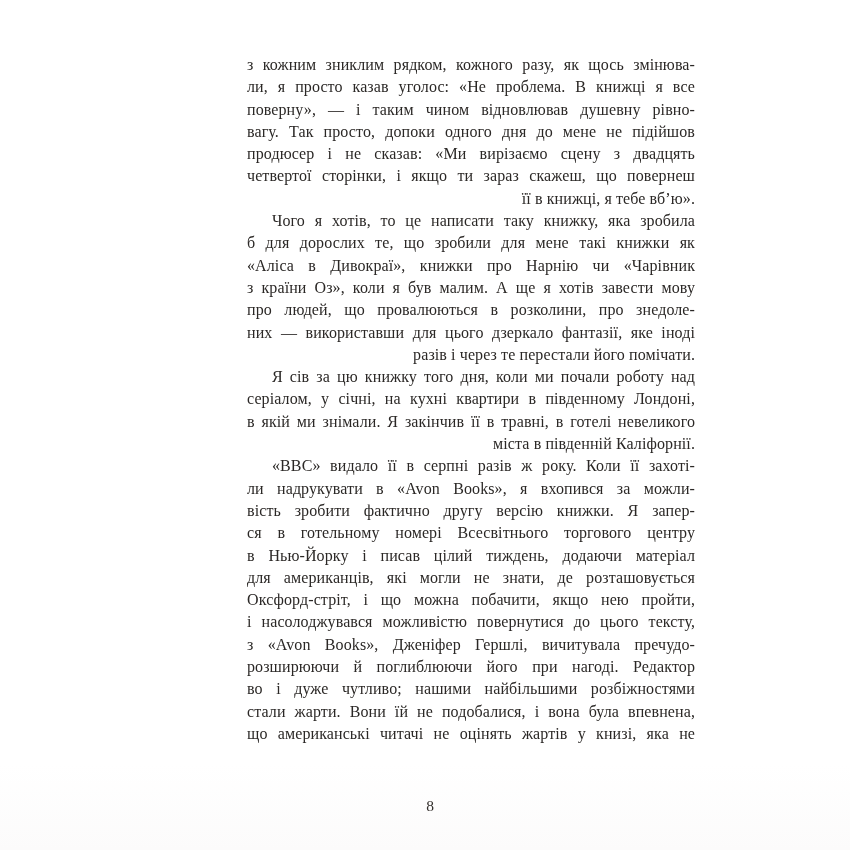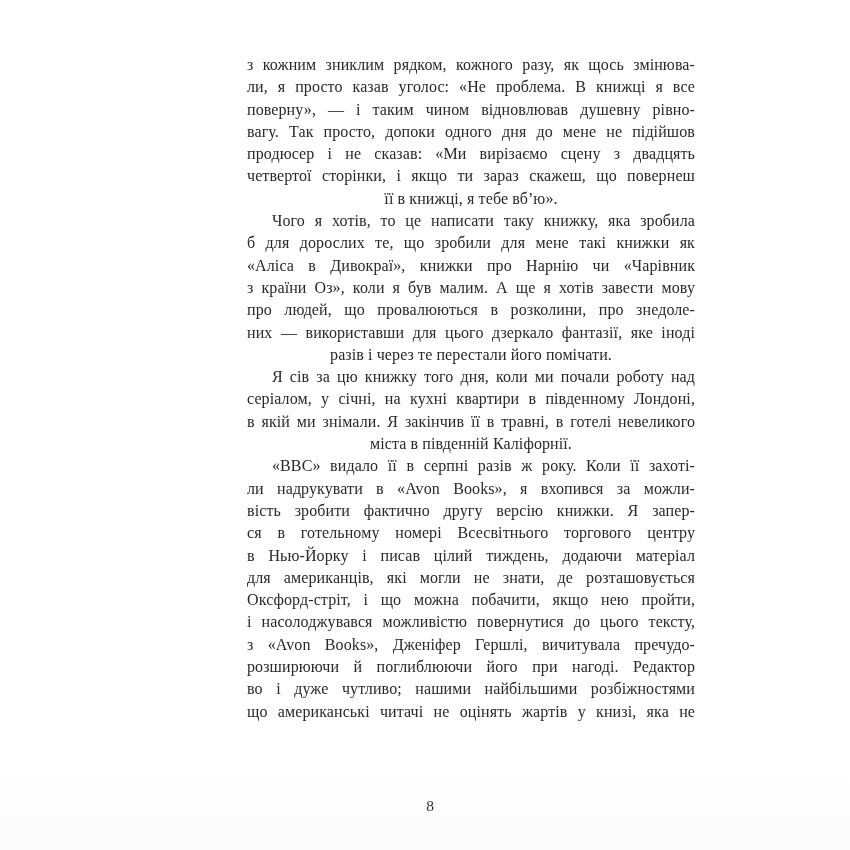--- a/index.html
+++ b/index.html
@@ -21,21 +21,21 @@
     left: 220px;
     top: 54px;
     width: 448px;
     margin-left: 27px;
   }
   .line {
     font-size: 16px;
     line-height: 22.3px;
     height: 22.3px;
     letter-spacing: 0.1px;
-    text-align: center;
+    text-align: right;
     white-space: nowrap;
   }
   .line.just {
     white-space: normal;
     text-align: justify;
     text-align-last: justify;
   }
   .line.indent {
     text-indent: 25px;
   }
@@ -76,16 +76,17 @@
       <div class="line just">ли надрукувати в «Avon Books», я вхопився за можли-</div>
       <div class="line just">вість зробити фактично другу версію книжки. Я запер-</div>
       <div class="line just">ся в готельному номері Всесвітнього торгового центру</div>
       <div class="line just">в Нью-Йорку і писав цілий тиждень, додаючи матеріал</div>
       <div class="line just">для американців, які могли не знати, де розташовується</div>
       <div class="line just">Оксфорд-стріт, і що можна побачити, якщо нею пройти,</div>
       <div class="line just">і насолоджувався можливістю повернутися до цього тексту,</div>
       <div class="line just">з «Avon Books», Дженіфер Гершлі, вичитувала пречудо-</div>
       <div class="line just">розширюючи й поглиблюючи його при нагоді. Редактор</div>
       <div class="line just">во і дуже чутливо; нашими найбільшими розбіжностями</div>
+      <div class="line just">стали жарти. Вони їй не подобалися, і вона була впевнена,</div>
       <div class="line just">що американські читачі не оцінять жартів у книзі, яка не</div>
     </div>
   <div class="page-number">8</div>
 </div>
 
 </body></html>

